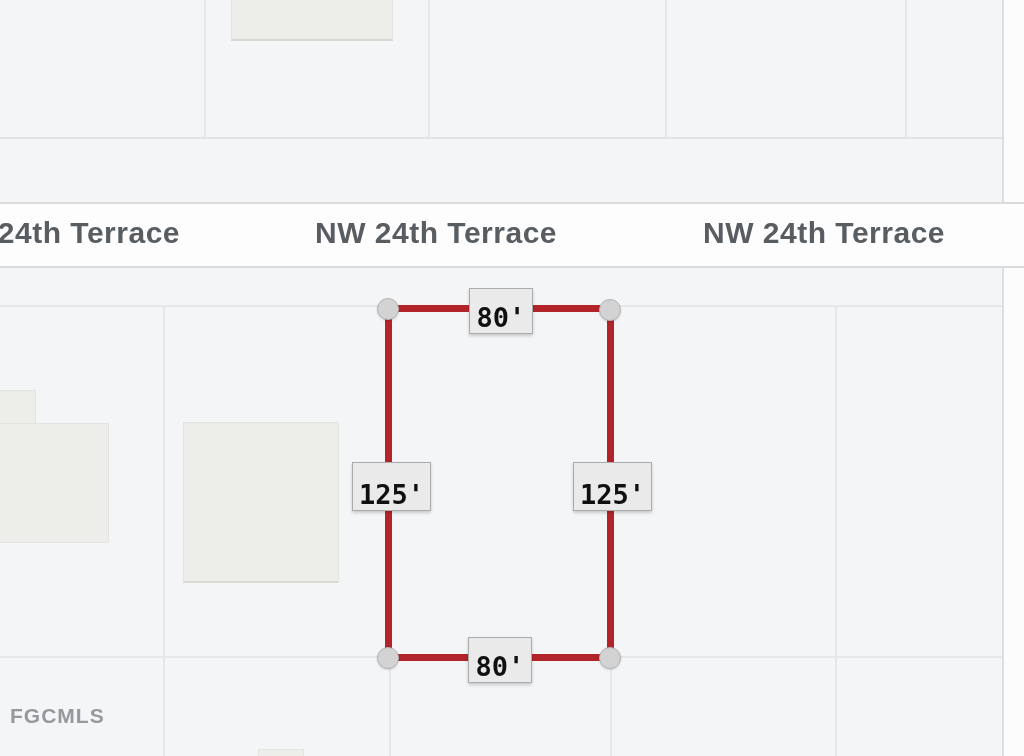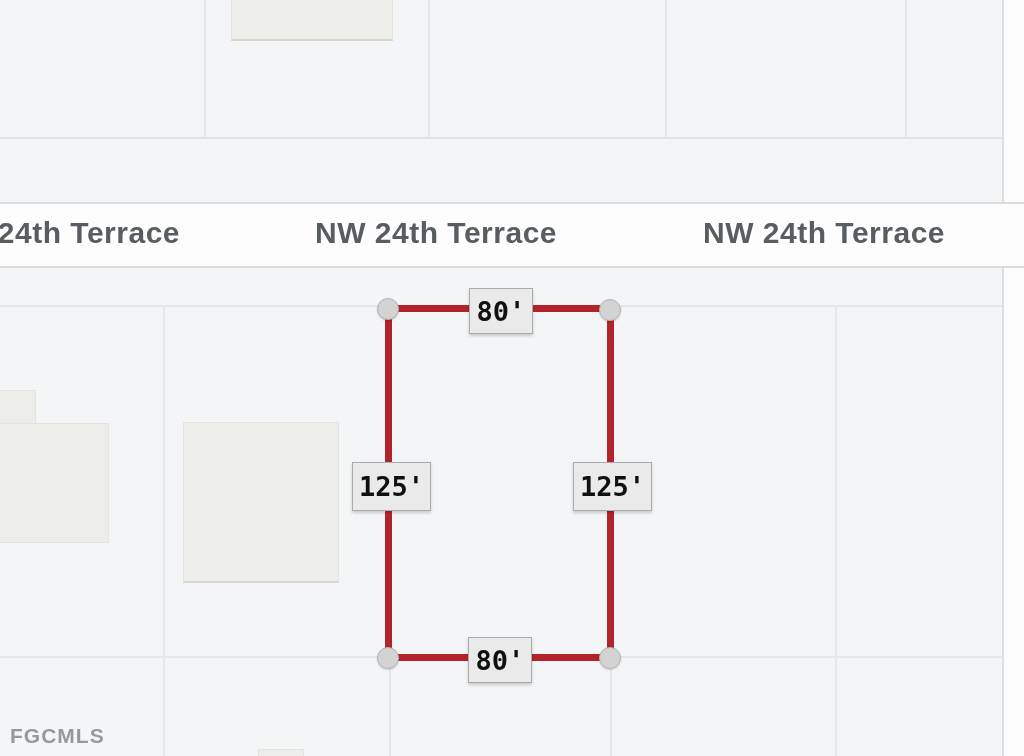--- a/index.html
+++ b/index.html
@@ -57,33 +57,33 @@
     position:absolute;width:20px;height:20px;border-radius:50%;
     background:#d3d3d3;border:1px solid #b4b4b4;
     box-shadow:0 1px 2px rgba(0,0,0,.15);
   }
   .hd-nw{left:377px;top:298px;}
   .hd-ne{left:599px;top:299px;}
   .hd-sw{left:377px;top:647px;}
   .hd-se{left:599px;top:647px;}
   
   .dim{
-    position:absolute;display:flex;align-items:center;justify-content:center;
+    position:absolute;display:flex;align-items:flex-end;justify-content:center;
     background:#eaeaea;border:1px solid #ababab;
     box-shadow:0 2px 3px rgba(0,0,0,.18);
     font-family:"DejaVu Sans Mono",monospace;font-weight:bold;
     font-size:27px;color:#101010;
   }
   .dim-top{left:469px;top:288px;width:62px;height:44px;}
   .dim-bottom{left:468px;top:637px;width:62px;height:44px;}
   .dim-left{left:352px;top:462px;width:77px;height:47px;}
   .dim-right{left:573px;top:462px;width:77px;height:47px;}
   
   .watermark{
-    position:absolute;left:10px;top:724px;font-size:21px;font-weight:bold;
+    position:absolute;left:10px;top:704px;font-size:21px;font-weight:bold;
     color:#8b9095;letter-spacing:1px;opacity:.9;
   }
 </style>
 </head>
 <body>
 
 <div class="map-canvas">
 
   <div class="pline v pl-t1"></div>
   <div class="pline v pl-t2"></div>

